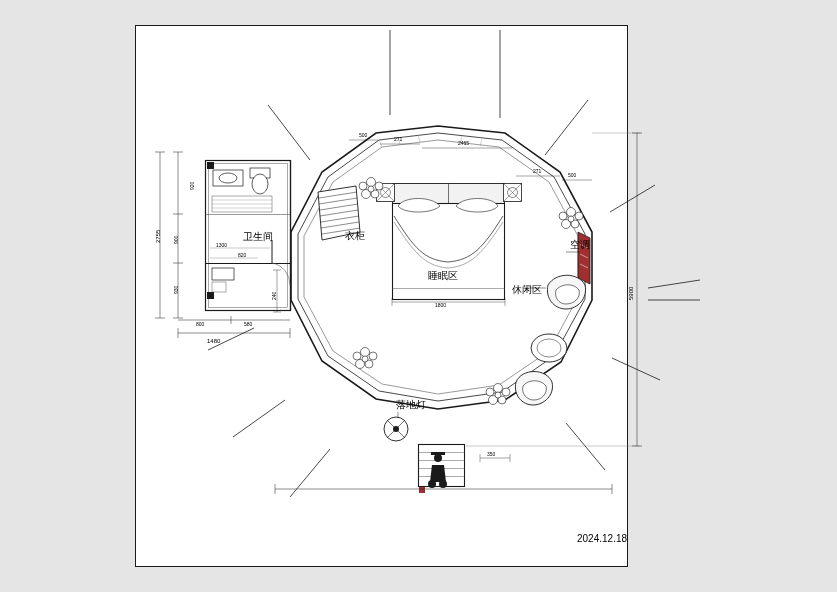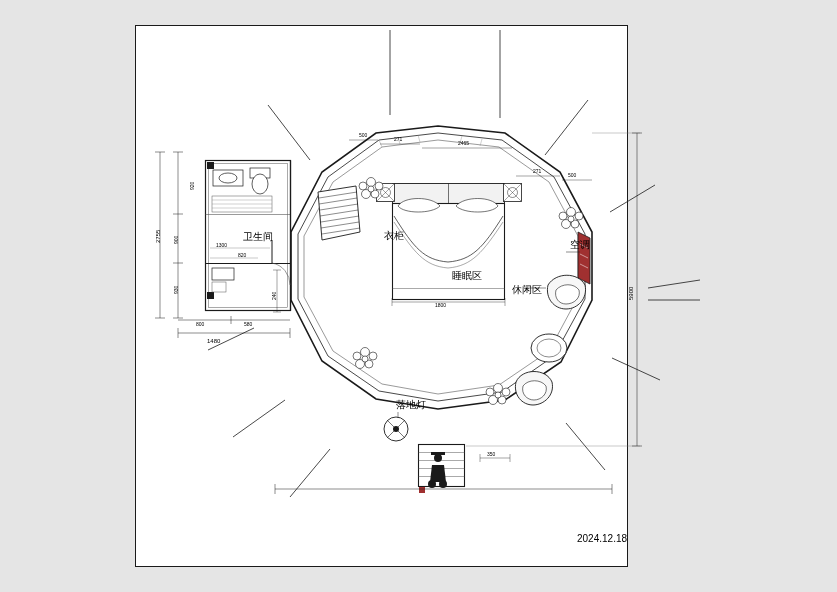--- a/index.html
+++ b/index.html
@@ -288,22 +288,22 @@
 
     <g stroke="#1a1a1a" stroke-width="0.5">
       <line x1="566" y1="252" x2="580" y2="252"></line>
       <line x1="524" y1="288" x2="546" y2="288"></line>
       <line x1="398" y1="412" x2="398" y2="418"></line>
     </g>
 
   </svg>
 
   <div class="lbl lbl-room" style="left:243px; top:232px;">卫生间</div>
-  <div class="lbl lbl-room" style="left:345px; top:231px;margin-left:39px;">衣柜</div>
-  <div class="lbl lbl-room" style="left:452px; top:271px;">睡眠区</div>
+  <div class="lbl lbl-room" style="left:345px; top:231px;">衣柜</div>
+  <div class="lbl lbl-room" style="left:428px; top:271px;">睡眠区</div>
   <div class="lbl lbl-room" style="left:550px; top:240px;margin-left:20px;">空调</div>
   <div class="lbl lbl-room" style="left:512px; top:285px;text-align:right;">休闲区</div>
   <div class="lbl lbl-room" style="left:370px; top:400px;margin-left:26px;">落地灯</div>
 
   <div class="lbl lbl-dim rot90" style="left:155px; top:243px;">2755</div>
   <div class="lbl lbl-dim-sm rot90" style="left:190px; top:190px;">920</div>
   <div class="lbl lbl-dim-sm rot90" style="left:174px; top:244px;">900</div>
   <div class="lbl lbl-dim-sm rot90" style="left:174px; top:294px;">930</div>
   <div class="lbl lbl-dim" style="left:207px; top:338px;">1480</div>
   <div class="lbl lbl-dim-sm" style="left:196px; top:322px;">800</div>

